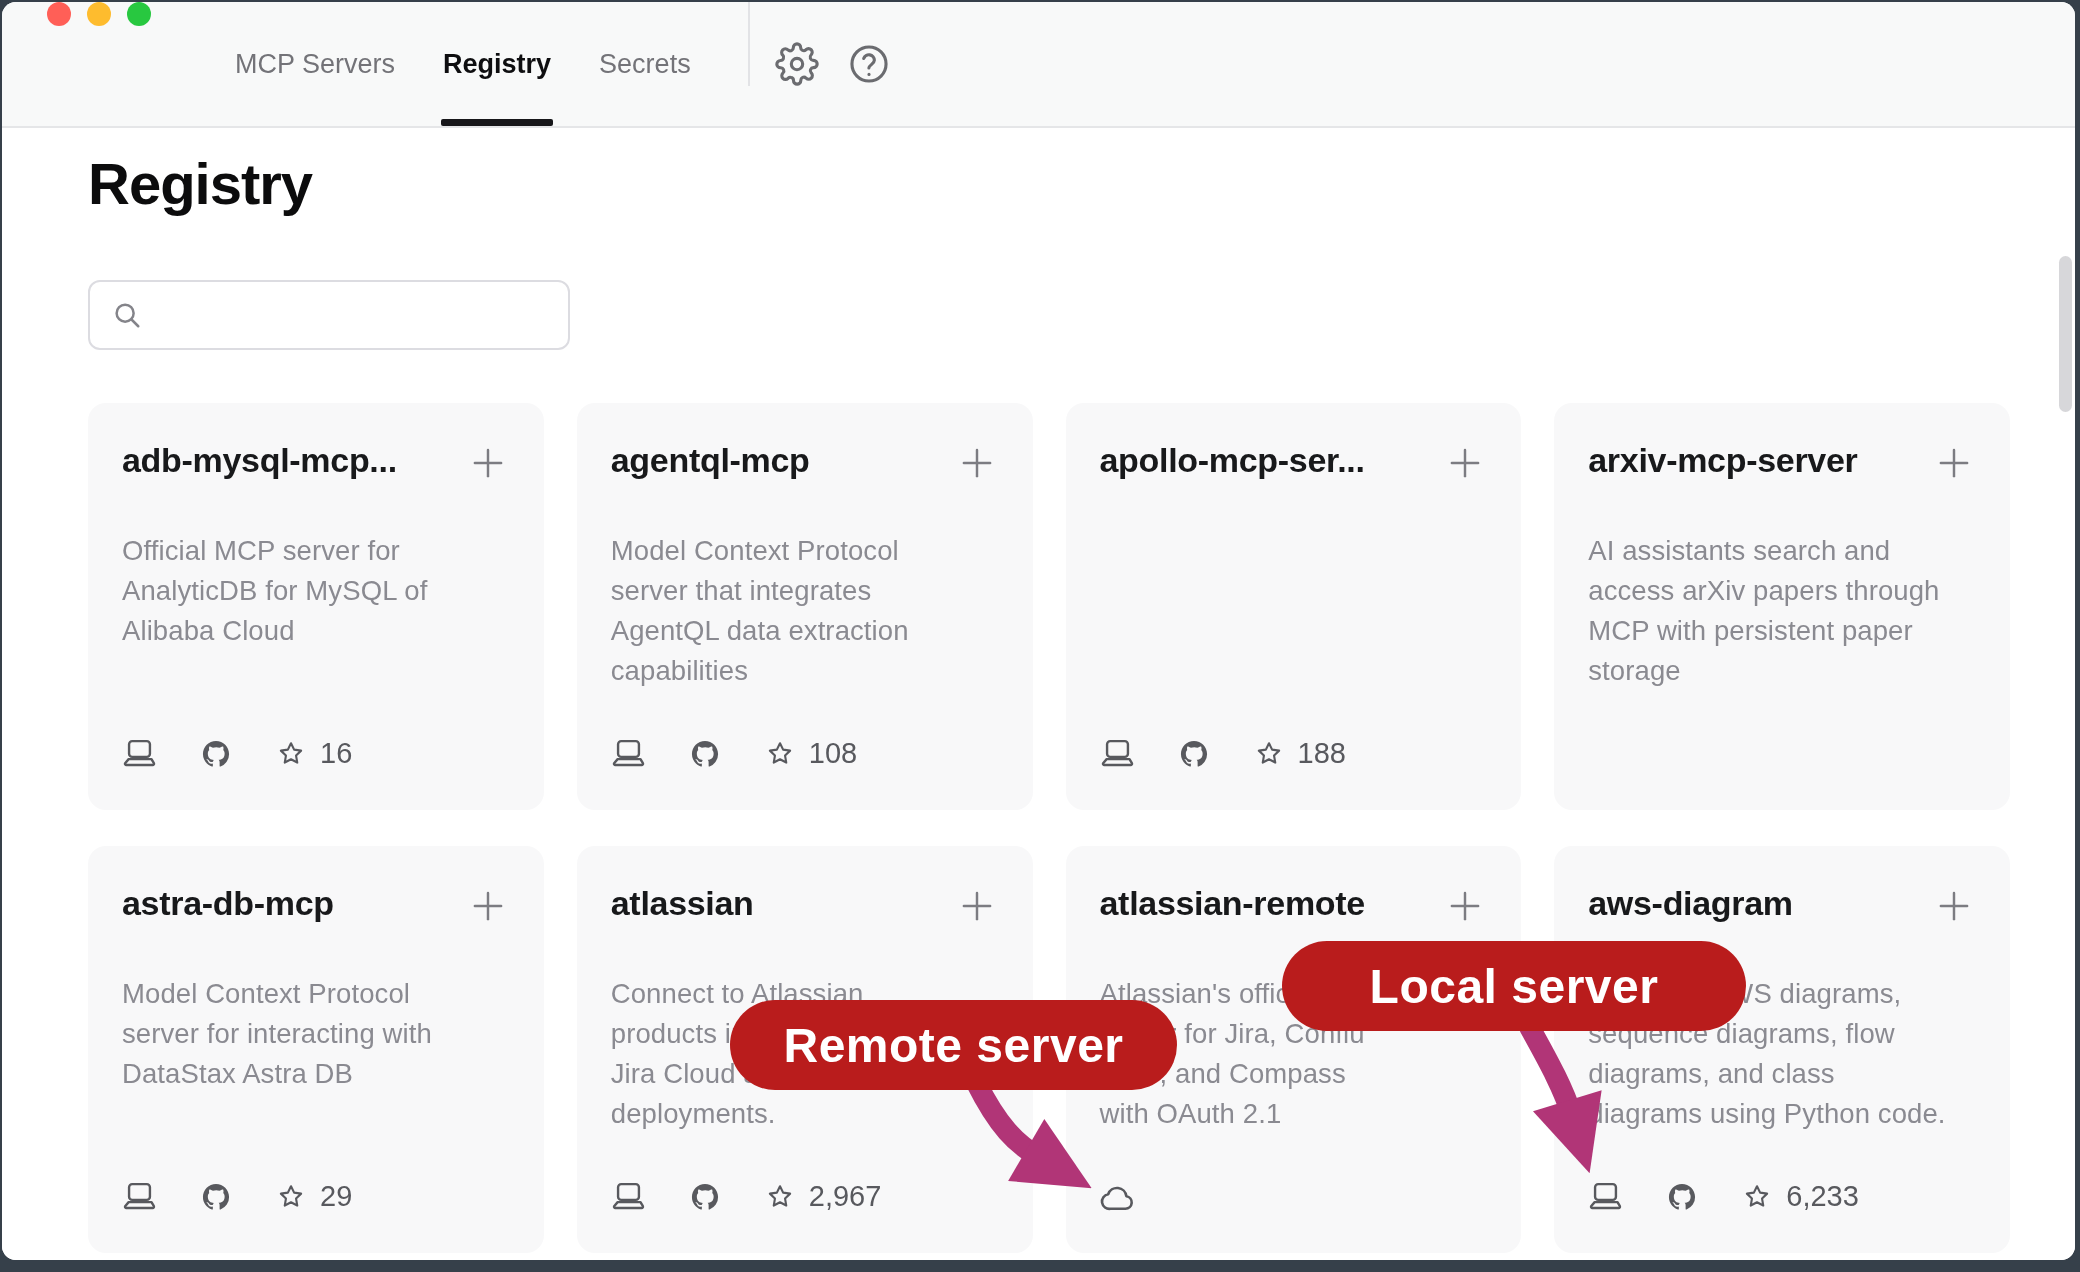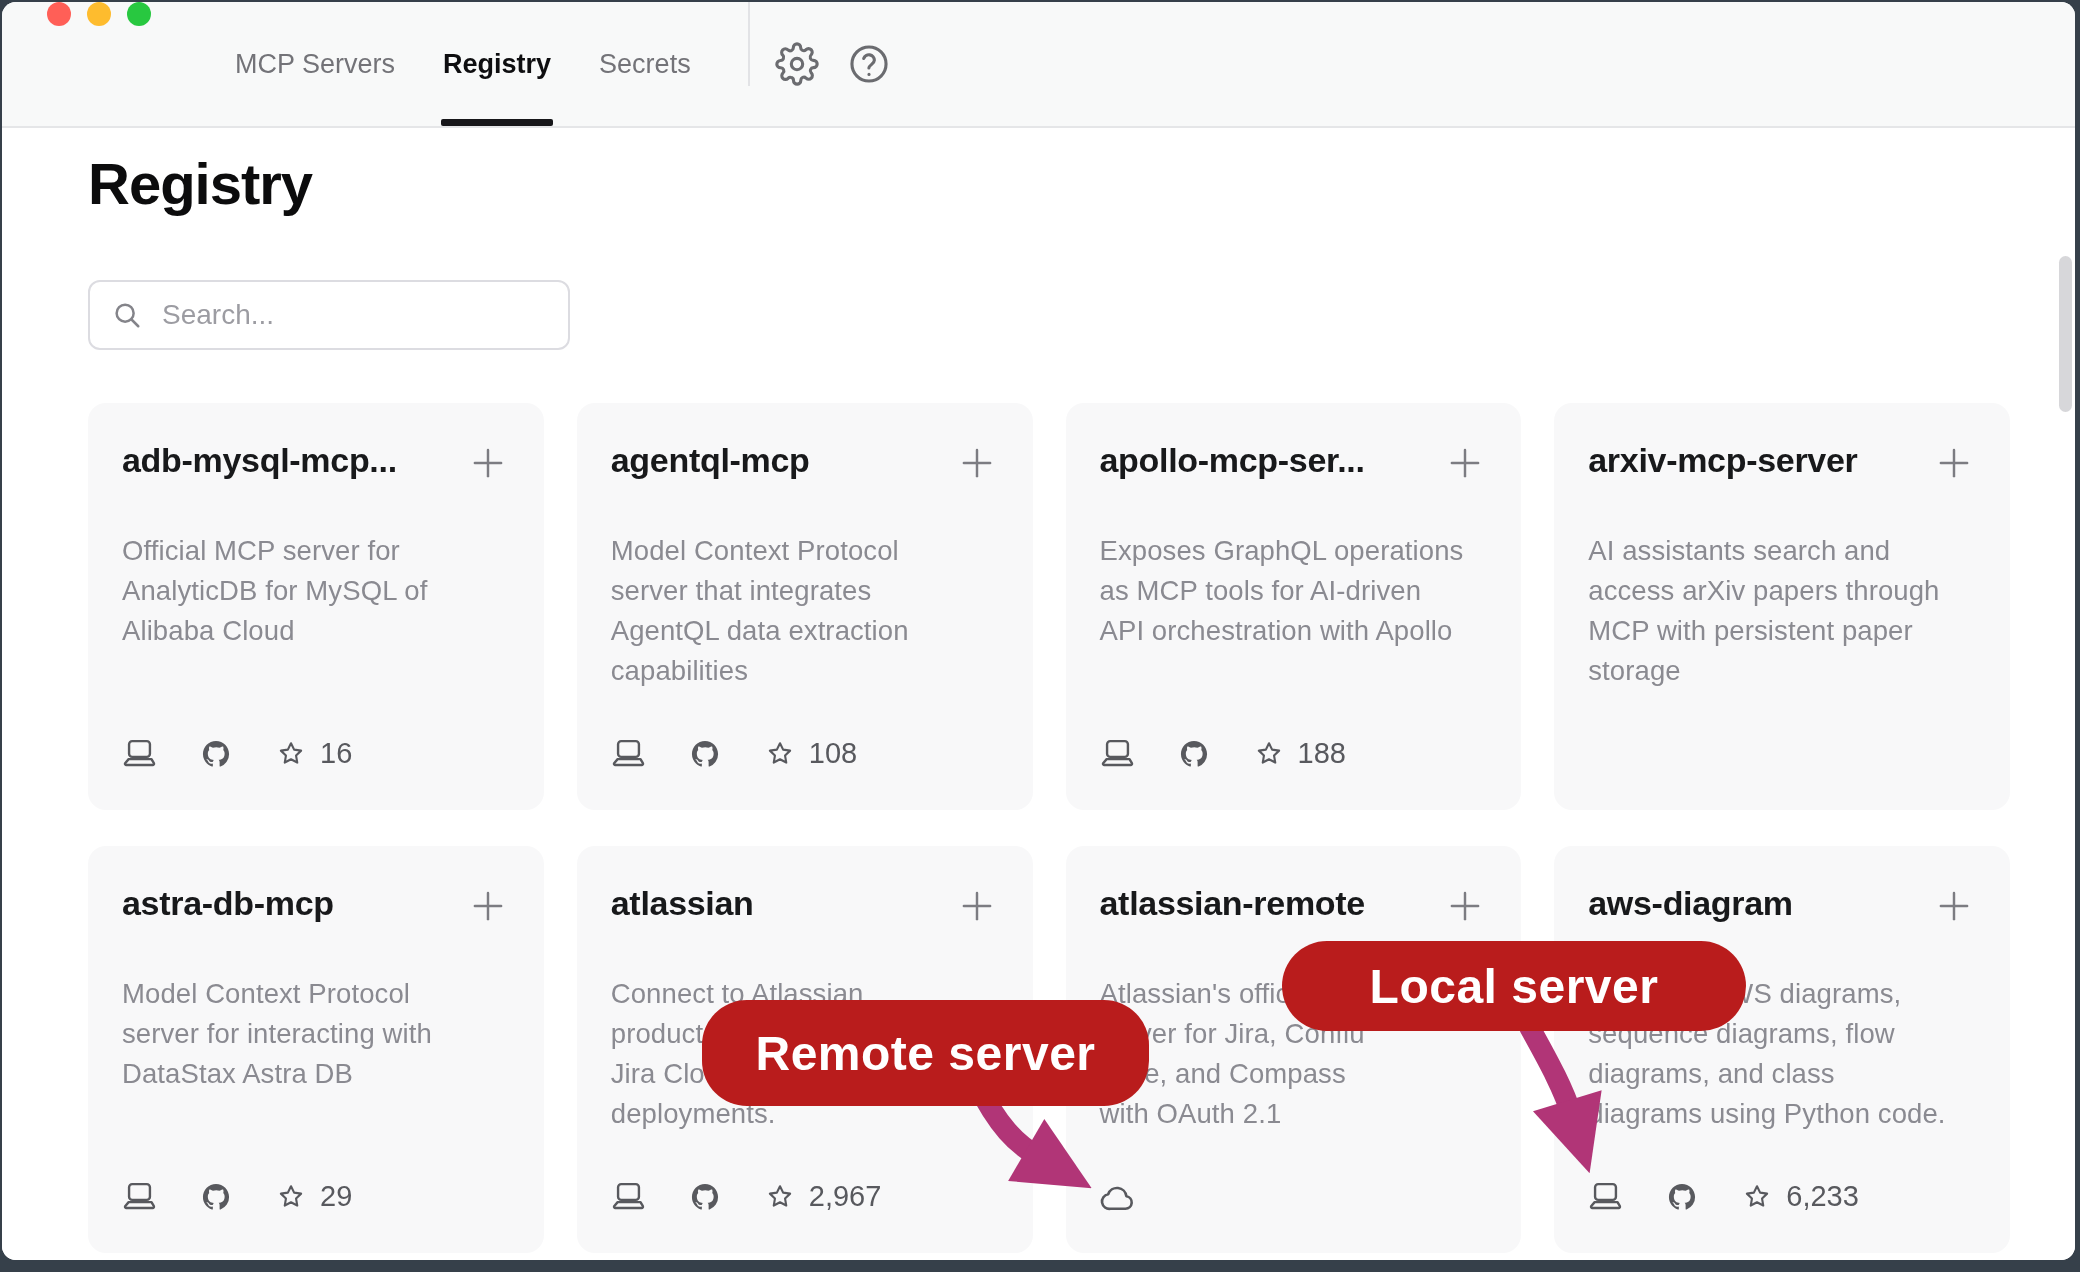--- a/index.html
+++ b/index.html
@@ -87,21 +87,21 @@
     position:absolute;right:3px;top:128px;width:13px;height:156px;
     border-radius:7px;background:#d7d7da;
   }
   
   .anno-svg{position:absolute;left:0;top:0;width:2080px;height:1272px;z-index:4;pointer-events:none;}
   .pill{
     position:absolute;z-index:5;display:flex;align-items:center;justify-content:center;
     background:#b91c1c;color:#ffffff;font-weight:700;font-size:48px;border-radius:45px;
     pointer-events:none;letter-spacing:0.5px;
   }
-  .pill.remote{left:702px;top:1000px;width:447px;height:106px;}
+  .pill.remote{left:730px;top:1000px;width:447px;height:90px;}
   .pill.local{left:1282px;top:941px;width:464px;height:90px;}
 </style>
 </head>
 <body>
 
 <svg width="0" height="0" style="position:absolute" aria-hidden="true">
   <defs>
     <symbol id="i-laptop" viewBox="0 0 24 22">
       <g fill="none" stroke="currentColor" stroke-width="1.7" stroke-linejoin="round" stroke-linecap="round">
         <rect x="4.6" y="2.2" width="14.8" height="11.2" rx="2.2"></rect>
@@ -173,21 +173,20 @@
     </div>
   </div>
 
   <div class="content">
     <h1 class="page-title">Registry</h1>
 
     <div class="searchbox">
       <svg>
           <use href="#i-search"></use>
         </svg>
-      <input type="text" placeholder="Search..." style="">
     </div>
 
     <div class="grid">
 
       <div class="card">
         <div class="card-head">
           <div class="card-title">adb-mysql-mcp...</div>
           <button class="add-btn">
               <svg>
                 <use href="#i-plus"></use>
@@ -240,23 +239,20 @@
 
       <div class="card">
         <div class="card-head">
           <div class="card-title">apollo-mcp-ser...</div>
           <button class="add-btn">
               <svg>
                 <use href="#i-plus"></use>
               </svg>
             </button>
         </div>
-        <div class="card-desc">Exposes GraphQL operations
-as MCP tools for AI-driven
-API orchestration with Apollo</div>
         <div class="card-footer">
           <svg class="f-laptop">
               <use href="#i-laptop"></use>
             </svg>
           <svg class="f-github">
               <use href="#i-github"></use>
             </svg>
           <svg class="f-star">
               <use href="#i-star"></use>
             </svg>

